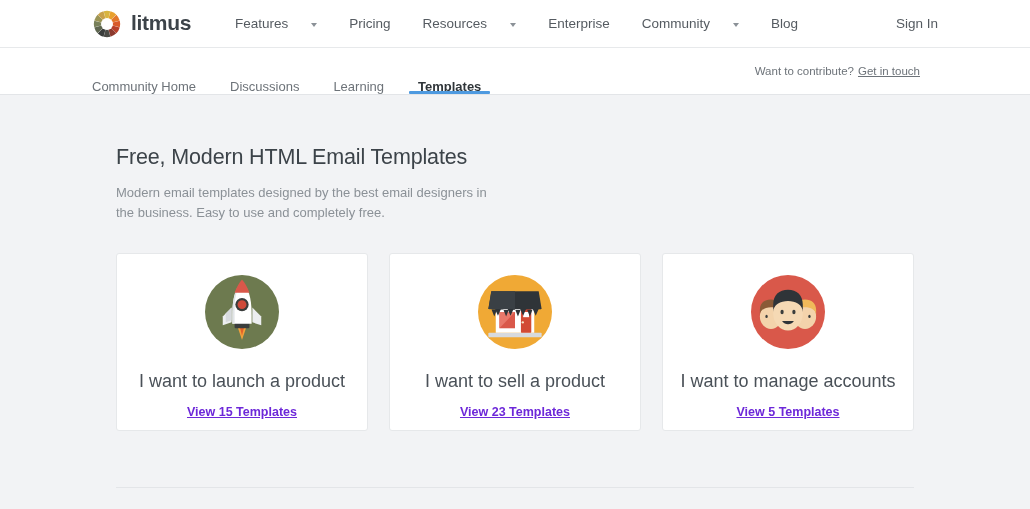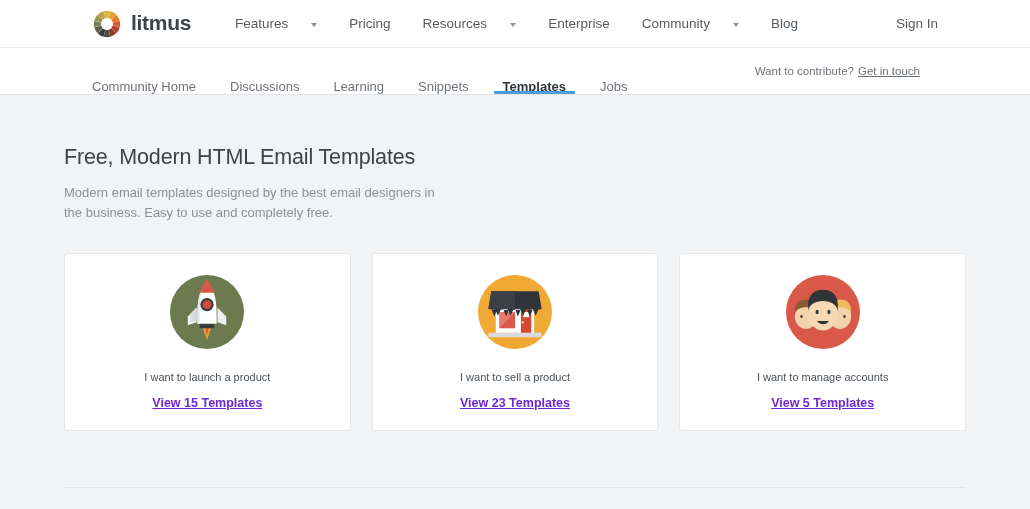--- a/index.html
+++ b/index.html
@@ -145,21 +145,21 @@
   }
   .contribute a {
     color: #6d7379;
     text-decoration: underline;
     margin-left: 4px;
     cursor: pointer;
   }
 
   
   .page {
-    padding: 0 64px;
+    padding: 0 116px;
   }
 
   .intro {
     padding-top: 50px;
   }
 
   .page-title {
     font-size: 21.5px;
     font-weight: 400;
     color: #3c4349;
@@ -196,21 +196,21 @@
   }
 
   .card-icon {
     width: 74px;
     height: 74px;
     display: block;
   }
 
   .card-label {
     margin-top: 22px;
-    font-size: 11px;
+    font-size: 18px;
     color: #4a5158;
     text-align: center;
   }
 
   .card-link {
     margin-top: 13px;
     font-size: 12.5px;
     font-weight: 600;
     color: #6d28d9;
     text-decoration: underline;
@@ -278,23 +278,21 @@
   </nav>
 
   <a class="sign-in">Sign In</a>
 </div>
 
 <div class="sub-nav">
   <nav class="sub-nav-list">
     <a class="sub-nav-item">Community Home</a>
     <a class="sub-nav-item">Discussions</a>
     <a class="sub-nav-item">Learning</a>
-    <a class="sub-nav-item">Snippets</a>
     <a class="sub-nav-item active">Templates</a>
-    <a class="sub-nav-item">Jobs</a>
   </nav>
 
   <div class="contribute">
     <span>Want to contribute?</span>
     <a>Get in touch</a>
   </div>
 </div>
 
 <div class="page">
 

